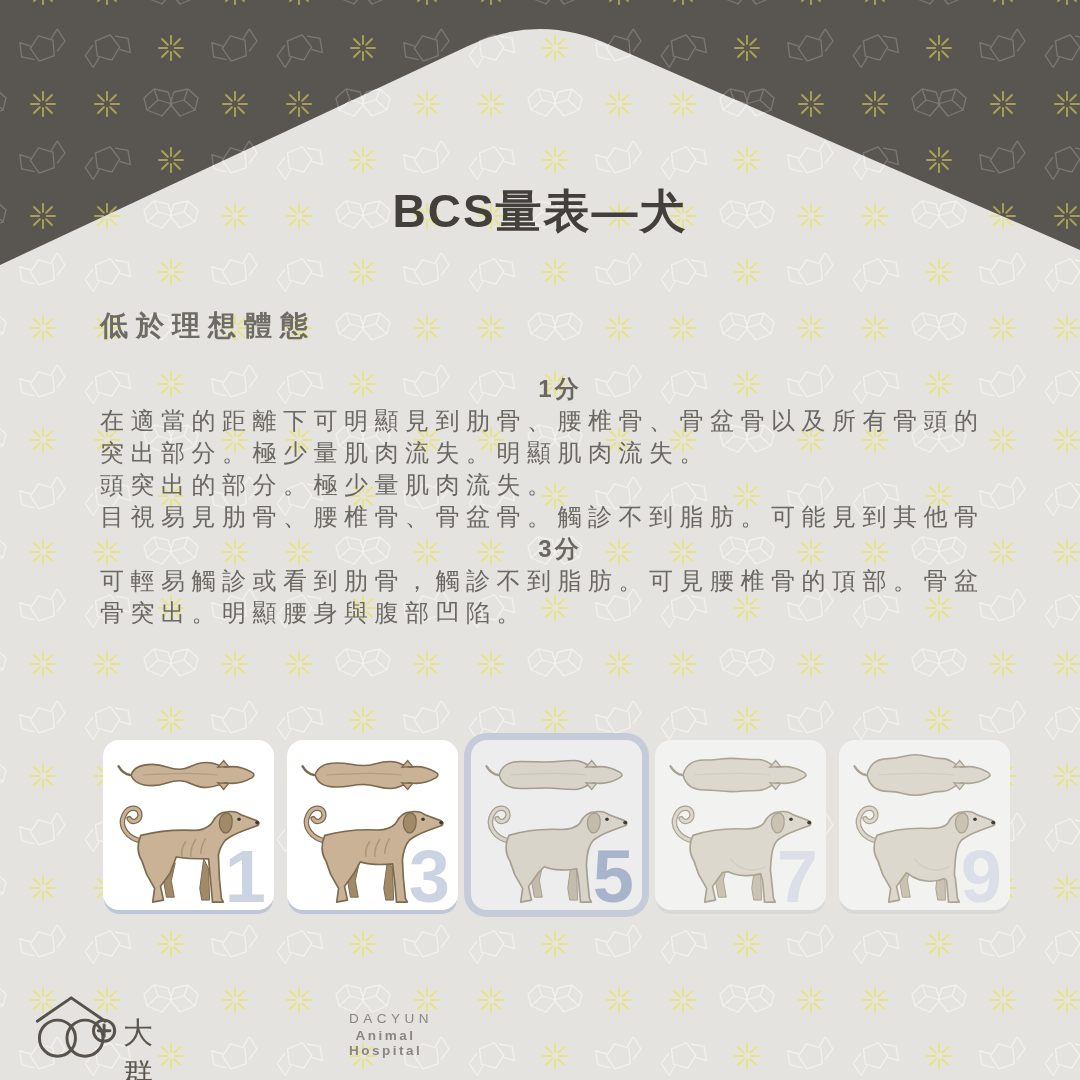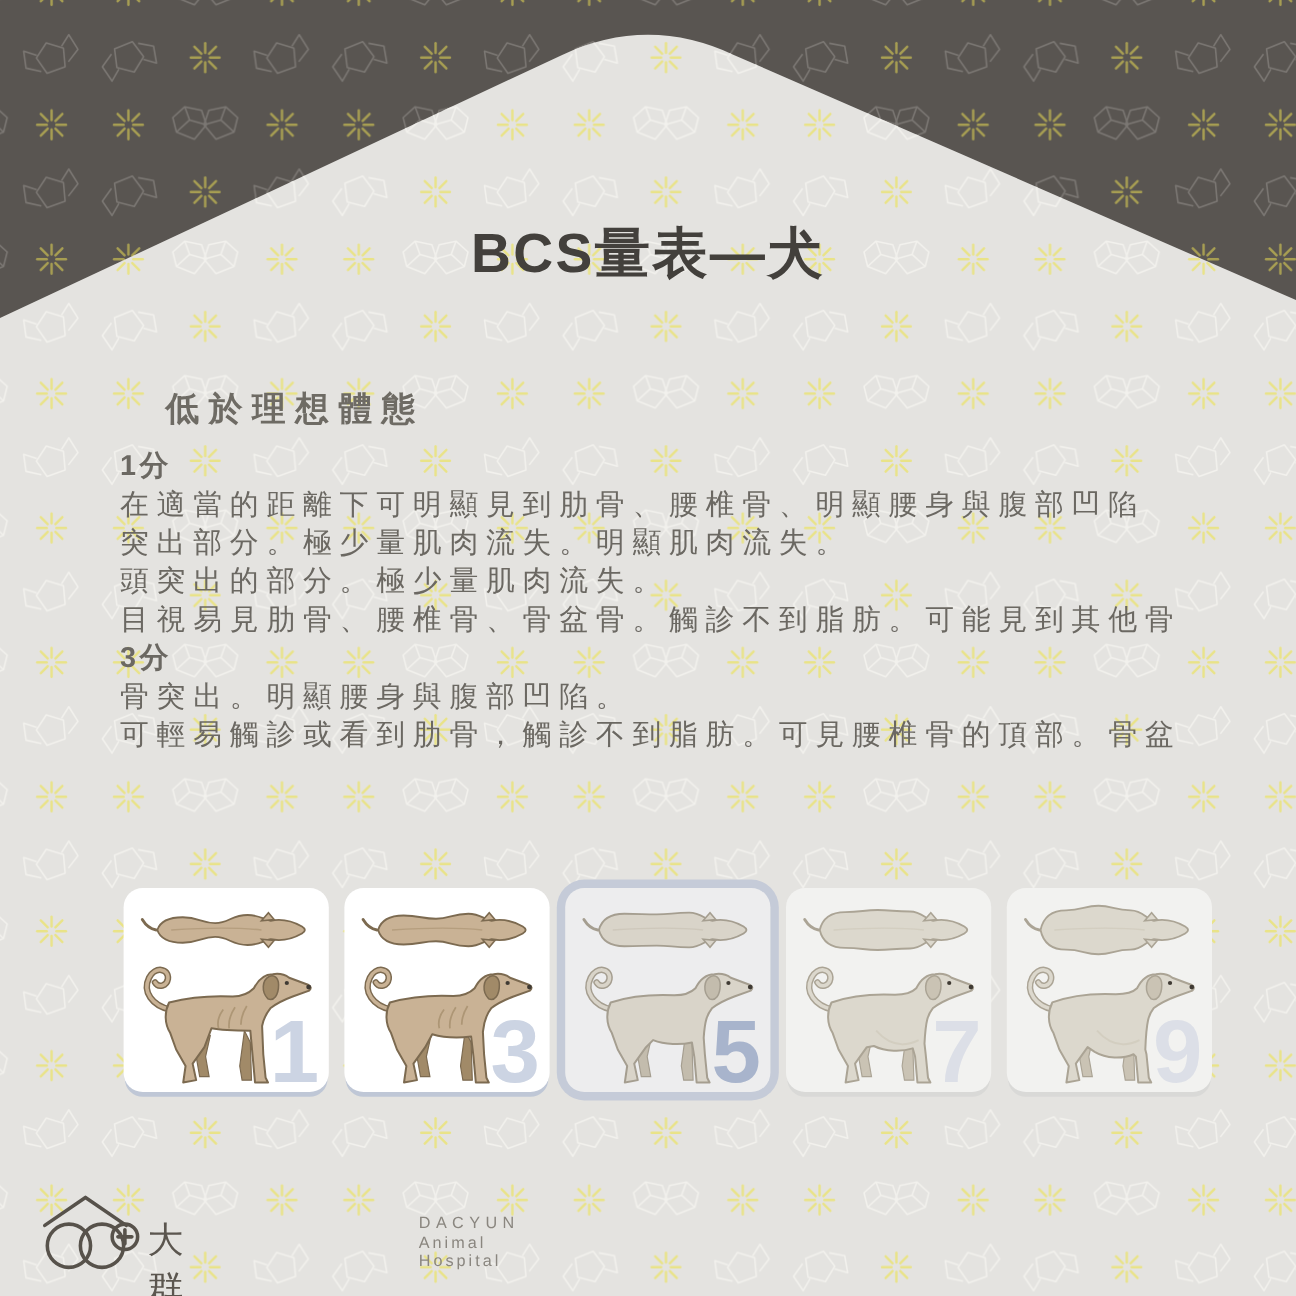--- a/index.html
+++ b/index.html
@@ -11,29 +11,29 @@
   }
   .canvas *{box-sizing:border-box;}
   #bg{position:absolute;left:0;top:0;}
 
   .title{
     position:absolute; left:0; top:181px; width:1080px;
     text-align:center; font-size:46px; font-weight:600;
     letter-spacing:2px; color:#43403c;
   }
   .heading{
-    position:absolute; left:100px; top:322px;
-    font-size:28px; font-weight:600; letter-spacing:8px; color:#6e6b64;margin-left:38px;
+    position:absolute; left:100px; top:307px;
+    font-size:28px; font-weight:600; letter-spacing:8px; color:#6e6b64;
   }
   .desc{
     position:absolute; left:100px; top:373px; width:920px;
     font-size:24px; line-height:32px; letter-spacing:6.5px;
     color:#6b6862; white-space:nowrap;
   }
-  .desc .score{font-weight:600; letter-spacing:3px;}
+  .desc .score{font-weight:600; letter-spacing:3px;text-align:center;}
 
   .cards{
     position:absolute; left:103px; top:740px;
     display:flex; gap:13px;
   }
   .card{
     position:relative; width:171px; height:170px;
     border-radius:16px; overflow:visible;
   }
   .card .num{
@@ -49,21 +49,21 @@
   .logo-zh{
     position:absolute; left:123px; top:1013px;
     font-size:30px; font-weight:500; letter-spacing:6.5px; color:#5b564f;
   }
   .logo-en1{
     position:absolute; left:349px; top:1011px;
     font-size:13.5px; font-weight:400; letter-spacing:4.5px; color:#8a867f;
   }
   .logo-en2{
     position:absolute; left:349px; top:1028px;
-    font-size:13.5px; font-weight:400; letter-spacing:2.5px; color:#8a867f;
+    font-size:13.5px; font-weight:700; letter-spacing:2.5px; color:#8a867f;text-align:center;
   }
 </style>
 </head>
 <body>
 
 <div class="canvas">
 
   <svg id="bg" width="1080" height="1080" viewBox="0 0 1080 1080" aria-hidden="true">
     <defs>
       <g id="mdog" fill="none" stroke-linejoin="round">
@@ -118,27 +118,27 @@
     <use href="#housePath" fill="#e4e3e0"></use>
     <use href="#housePath" fill="url(#patL)"></use>
   </svg>
 
   <div class="title">BCS量表—犬</div>
 
   <div class="heading">低於理想體態</div>
 
   <div class="desc" id="desc-list">
       <div class="score">1分</div>
-      <div>在適當的距離下可明顯見到肋骨、腰椎骨、明顯腰身與腹部凹陷</div>
+      <div>在適當的距離下可明顯見到肋骨、腰椎骨、骨盆骨以及所有骨頭的</div>
       <div>突出部分。極少量肌肉流失。明顯肌肉流失。</div>
       <div>頭突出的部分。極少量肌肉流失。</div>
       <div>目視易見肋骨、腰椎骨、骨盆骨。觸診不到脂肪。可能見到其他骨</div>
       <div class="score">3分</div>
+      <div>可輕易觸診或看到肋骨，觸診不到脂肪。可見腰椎骨的頂部。骨盆</div>
       <div>骨突出。明顯腰身與腹部凹陷。</div>
-      <div>可輕易觸診或看到肋骨，觸診不到脂肪。可見腰椎骨的頂部。骨盆</div>
     </div>
 
   <div class="cards" id="cards-row">
       <div class="card" style="background: rgb(255, 255, 255); box-shadow: rgb(191, 199, 214) 0px 5px 0px -1px;">
         <svg class="dog-top" width="154" height="54" viewBox="0 0 150 56" aria-hidden="true">
     <path d="M15,28 C9,27 6,24 3,19" fill="none" stroke="#7c6a50" stroke-width="2.5" stroke-linecap="round"></path>
     <path d="M16,28
     C18,21.95 24,17 38,17 C52,17 54,22 66,22
     C78,22 80,15 94,15 C104,15 108,19 114,20
     C124,18 134,21 141,25 Q146,28 141,31

